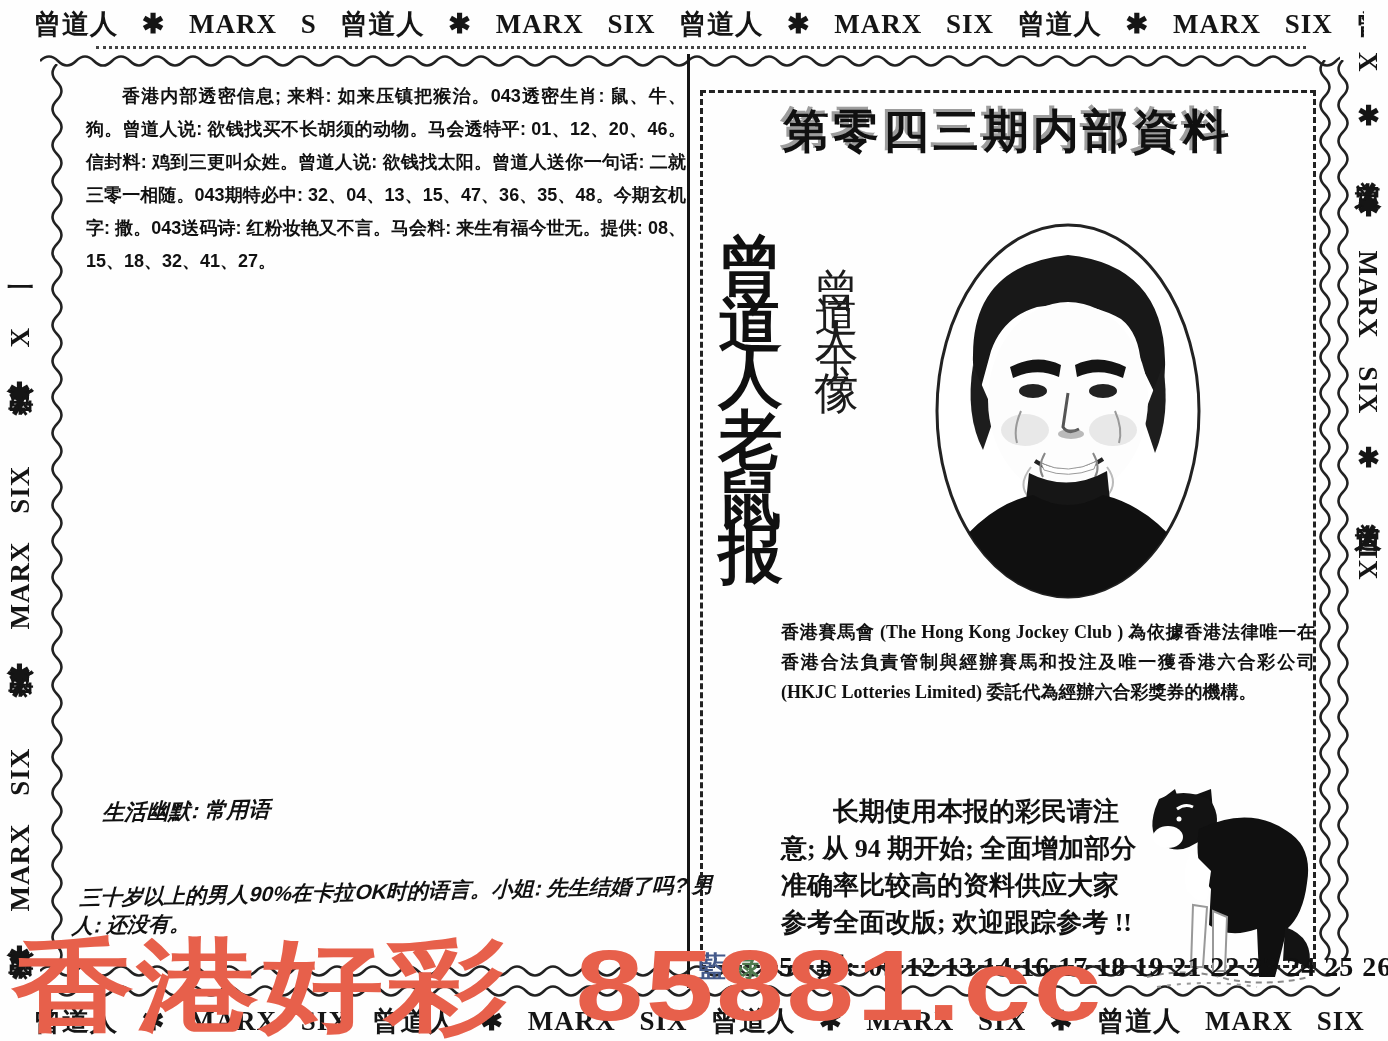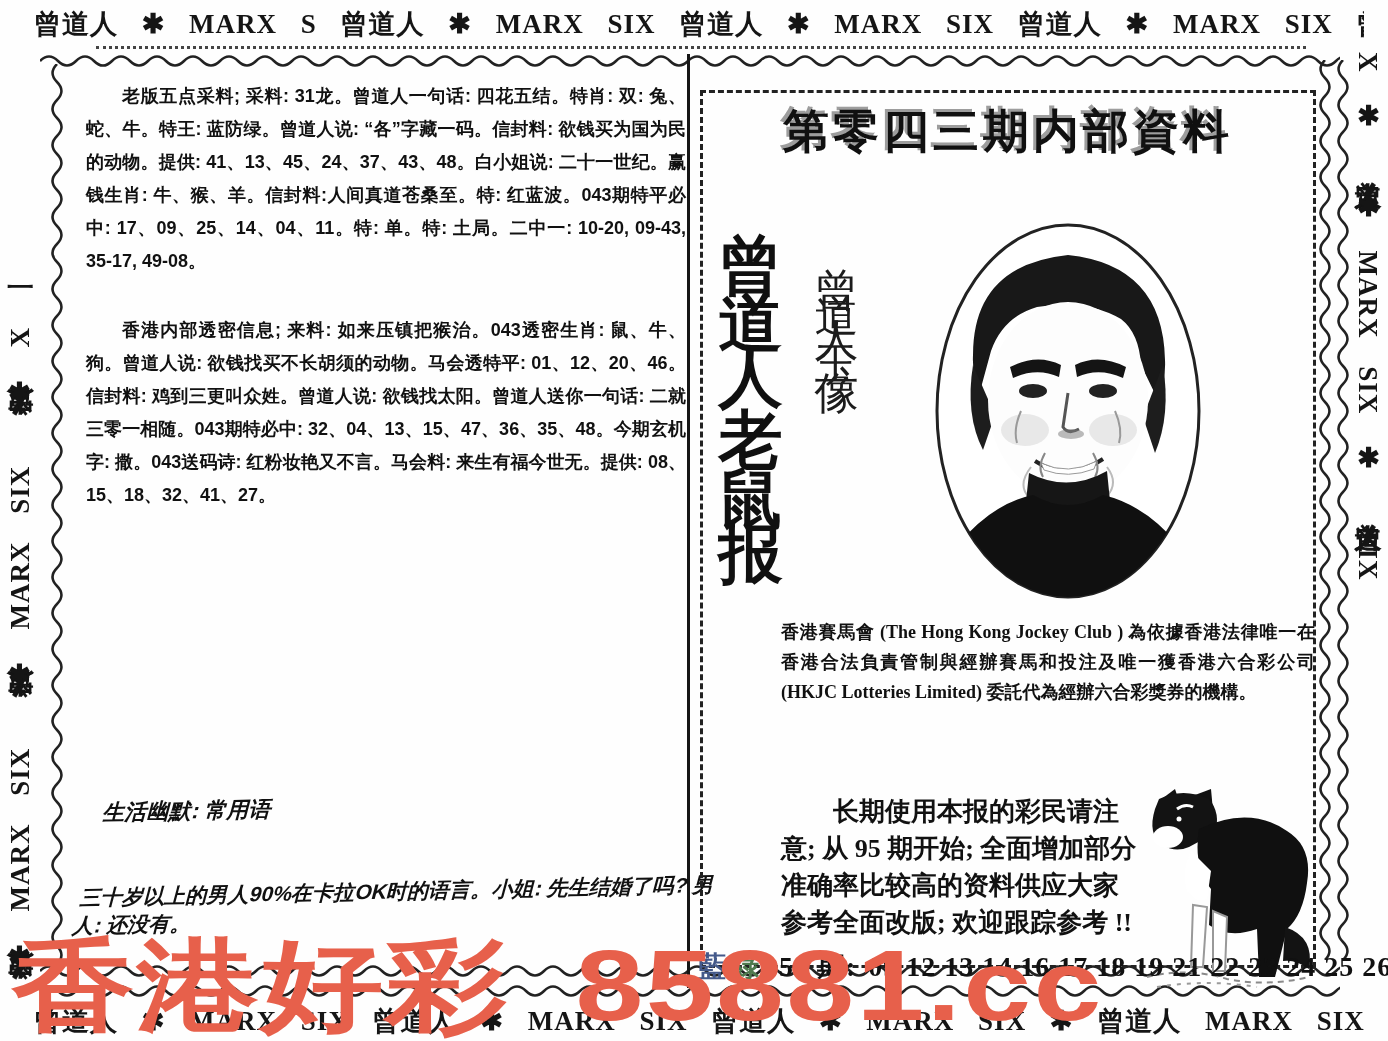--- a/index.html
+++ b/index.html
@@ -90,21 +90,20 @@
   <svg class="wavy" width="1300" height="18" style="left:40px;top:962px;">
       <path fill="none" stroke="#222" stroke-width="2.5" d="M0 9 q9 -9 18 0 q9 9 18 0 q9 -9 18 0 q9 9 18 0 q9 -9 18 0 q9 9 18 0 q9 -9 18 0 q9 9 18 0 q9 -9 18 0 q9 9 18 0 q9 -9 18 0 q9 9 18 0 q9 -9 18 0 q9 9 18 0 q9 -9 18 0 q9 9 18 0 q9 -9 18 0 q9 9 18 0 q9 -9 18 0 q9 9 18 0 q9 -9 18 0 q9 9 18 0 q9 -9 18 0 q9 9 18 0 q9 -9 18 0 q9 9 18 0 q9 -9 18 0 q9 9 18 0 q9 -9 18 0 q9 9 18 0 q9 -9 18 0 q9 9 18 0 q9 -9 18 0 q9 9 18 0 q9 -9 18 0 q9 9 18 0 q9 -9 18 0 q9 9 18 0 q9 -9 18 0 q9 9 18 0 q9 -9 18 0 q9 9 18 0 q9 -9 18 0 q9 9 18 0 q9 -9 18 0 q9 9 18 0 q9 -9 18 0 q9 9 18 0 q9 -9 18 0 q9 9 18 0 q9 -9 18 0 q9 9 18 0 q9 -9 18 0 q9 9 18 0 q9 -9 18 0 q9 9 18 0 q9 -9 18 0 q9 9 18 0 q9 -9 18 0 q9 9 18 0 q9 -9 18 0 q9 9 18 0 q9 -9 18 0 q9 9 18 0 q9 -9 18 0 q9 9 18 0 q9 -9 18 0 q9 9 18 0 q9 -9 18 0 q9 9 18 0 q9 -9 18 0 q9 9 18 0 q9 -9 18 0 q9 9 18 0"></path>
     </svg>
   <svg class="wavy" width="1300" height="18" style="left:40px;top:982px;">
       <path fill="none" stroke="#222" stroke-width="2.5" d="M0 9 q9 -9 18 0 q9 9 18 0 q9 -9 18 0 q9 9 18 0 q9 -9 18 0 q9 9 18 0 q9 -9 18 0 q9 9 18 0 q9 -9 18 0 q9 9 18 0 q9 -9 18 0 q9 9 18 0 q9 -9 18 0 q9 9 18 0 q9 -9 18 0 q9 9 18 0 q9 -9 18 0 q9 9 18 0 q9 -9 18 0 q9 9 18 0 q9 -9 18 0 q9 9 18 0 q9 -9 18 0 q9 9 18 0 q9 -9 18 0 q9 9 18 0 q9 -9 18 0 q9 9 18 0 q9 -9 18 0 q9 9 18 0 q9 -9 18 0 q9 9 18 0 q9 -9 18 0 q9 9 18 0 q9 -9 18 0 q9 9 18 0 q9 -9 18 0 q9 9 18 0 q9 -9 18 0 q9 9 18 0 q9 -9 18 0 q9 9 18 0 q9 -9 18 0 q9 9 18 0 q9 -9 18 0 q9 9 18 0 q9 -9 18 0 q9 9 18 0 q9 -9 18 0 q9 9 18 0 q9 -9 18 0 q9 9 18 0 q9 -9 18 0 q9 9 18 0 q9 -9 18 0 q9 9 18 0 q9 -9 18 0 q9 9 18 0 q9 -9 18 0 q9 9 18 0 q9 -9 18 0 q9 9 18 0 q9 -9 18 0 q9 9 18 0 q9 -9 18 0 q9 9 18 0 q9 -9 18 0 q9 9 18 0 q9 -9 18 0 q9 9 18 0 q9 -9 18 0 q9 9 18 0 q9 -9 18 0 q9 9 18 0"></path>
     </svg>
 
   <div class="divider-v"></div>
 
   <div class="col-left">
-    <p>老版五点采料; 采料: 31龙。曾道人一句话: 四花五结。特肖: 双: 兔、蛇、牛。特王: 蓝防绿。曾道人说: “各”字藏一码。信封料: 欲钱买为国为民的动物。提供: 41、13、45、24、37、43、48。白小姐说: 二十一世纪。赢钱生肖: 牛、猴、羊。信封料:人间真道苍桑至。特: 红蓝波。043期特平必中: 17、09、25、14、04、11。特: 单。特: 土局。二中一: 10-20, 09-43, 35-17, 49-08。</p>
     <p>香港内部透密信息; 来料: 如来压镇把猴治。043透密生肖: 鼠、牛、狗。曾道人说: 欲钱找买不长胡须的动物。马会透特平: 01、12、20、46。信封料: 鸡到三更叫众姓。曾道人说: 欲钱找太阳。曾道人送你一句话: 二就三零一相随。043期特必中: 32、04、13、15、47、36、35、48。今期玄机字: 撒。043送码诗: 红粉妆艳又不言。马会料: 来生有福今世无。提供: 08、15、18、32、41、27。</p>
   </div>
 
   <div class="humor">
     <p class="humor-title">生活幽默: 常用语</p>
     <p class="humor-line">三十岁以上的男人90%在卡拉OK时的语言。小姐: 先生结婚了吗? 男人: 还没有。</p>
   </div>
 
   <div class="panel">
     <div class="panel-title">第零四三期内部資料</div>
@@ -140,21 +139,21 @@
         <path d="M168 238 Q176 252 170 262" fill="none" stroke="#888" stroke-width="2"></path>
         <path d="M106 252 Q92 270 104 282 Q124 292 143 290 Q164 292 182 281 Q194 268 182 252" fill="none" stroke="#bbb" stroke-width="2"></path>
         <path d="M104 258 Q143 278 182 256 L186 296 Q143 312 100 296 Z" fill="#161616"></path>
         <path d="M16 392 L16 352 Q58 290 108 280 Q143 300 178 280 Q230 292 270 352 L270 392 Z" fill="#101010"></path>
       </g>
     </svg>
 
     <p class="hkjc">香港賽馬會 (The Hong Kong Jockey Club ) 為依據香港法律唯一在香港合法負責管制與經辦賽馬和投注及唯一獲香港六合彩公司 (HKJC Lotteries Limited) 委託代為經辦六合彩獎券的機構。</p>
 
     <div class="notice">
-      <p class="notice-text">长期使用本报的彩民请注意; 从 95 期开始; 全面增加部分准确率比较高的资料供应大家参考全面改版; 欢迎跟踪参考 !!</p>
+      <p class="notice-text">长期使用本报的彩民请注意; 从 94 期开始; 全面增加部分准确率比较高的资料供应大家参考全面改版; 欢迎跟踪参考 !!</p>
 
       <svg class="dog" viewBox="0 0 180 205">
         <path d="M22 14 L38 2 L46 26 Z" fill="#111"></path>
         <path d="M58 8 L74 2 L76 24 Z" fill="#111"></path>
         <path d="M18 22 Q10 48 26 58 Q38 66 52 60 L78 46 Q84 26 72 12 Q46 0 22 12 Z" fill="#131313"></path>
         <ellipse cx="31" cy="50" rx="15" ry="11" fill="#fff"></ellipse>
         <circle cx="42" cy="32" r="2.5" fill="#fff"></circle>
         <path d="M40 22 Q48 16 56 20" fill="none" stroke="#fff" stroke-width="3"></path>
         <path d="M62 42 Q112 18 150 44 Q176 60 170 96 Q166 128 150 142 L138 190 L122 190 L120 142 Q92 152 72 138 L74 102 Q56 80 62 42 Z" fill="#101010"></path>
         <path d="M148 140 Q178 150 172 182 Q158 172 146 174 Z" fill="#131313"></path>

